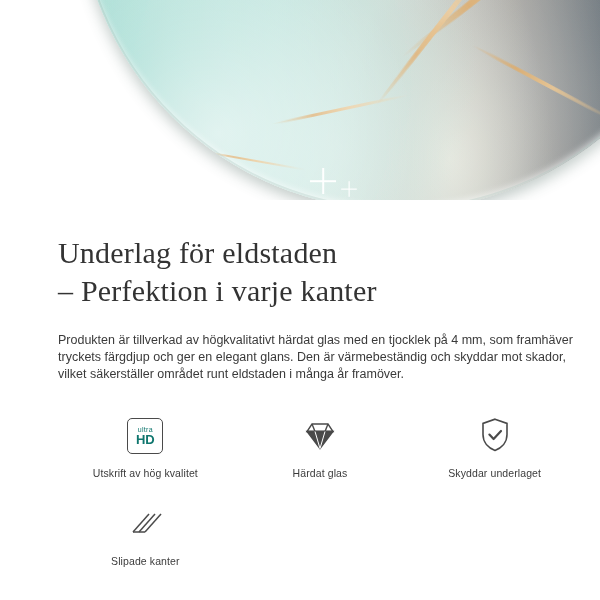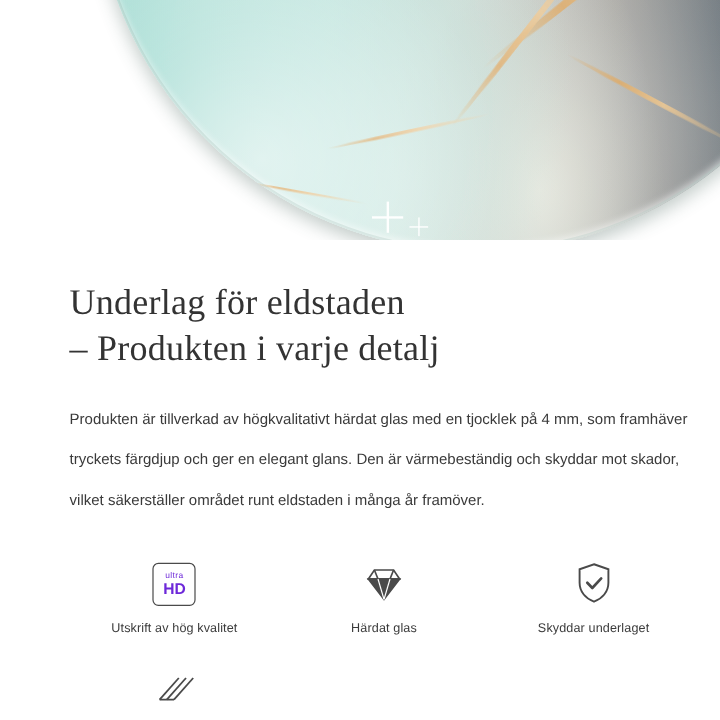--- a/index.html
+++ b/index.html
@@ -101,21 +101,21 @@
     font-weight: 400;
     font-size: 30px;
     line-height: 38px;
     color: #333333;
     letter-spacing: 0.2px;
   }
   .headline span { display: block; }
   .paragraph {
     margin: 22px 0 0 0;
     font-size: 12.5px;
-    line-height: 34px;
+    line-height: 17px;
     color: #3a3a3a;
     max-width: 520px;
   }
 
   
   .features {
     margin-top: 30px;
     display: grid;
     grid-template-columns: repeat(3, 1fr);
     row-gap: 22px;
@@ -124,21 +124,21 @@
     display: flex;
     flex-direction: column;
     align-items: center;
     justify-content: flex-start;
   }
   .feature-icon {
     height: 46px;
     display: flex;
     align-items: center;
     justify-content: center;
-    color: #6d28d9;
+    color: #0f766e;
   }
   .feature-label {
     margin-top: 8px;
     font-size: 10.5px;
     color: #3b3b3b;
     text-align: center;
     letter-spacing: 0.1px;
   }
   .ultrahd {
     width: 34px;
@@ -172,21 +172,21 @@
       <div class="haze"></div>
       <div class="disc-edge"></div>
     </div>
     <div class="sparkle sp1"></div>
     <div class="sparkle sp2"></div>
   </div>
 
   <div class="content">
     <h1 class="headline">
       <span>Underlag för eldstaden</span>
-      <span>– Produkten i varje detalj</span>
+      <span>– Perfektion i varje kanter</span>
     </h1>
 
     <p class="paragraph">Produkten är tillverkad av högkvalitativt härdat glas med en tjocklek på 4 mm, som framhäver tryckets färgdjup och ger en elegant glans. Den är värmebeständig och skyddar mot skador, vilket säkerställer området runt eldstaden i många år framöver.</p>
 
     <div class="features">
 
 
       <div class="feature">
         <div class="feature-icon">
           <div class="ultrahd">

